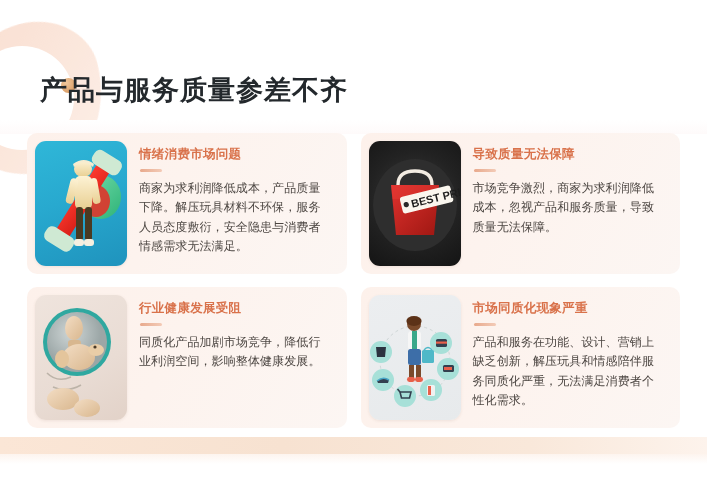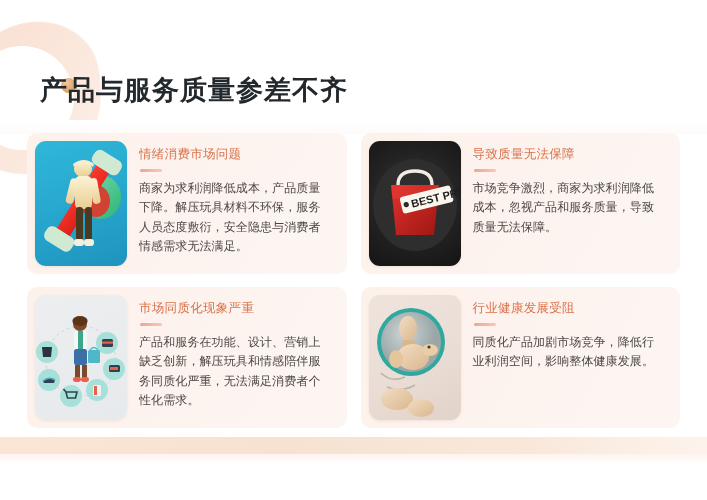--- a/index.html
+++ b/index.html
@@ -62,21 +62,21 @@
   }
   .thumb{
     flex:0 0 auto;width:92px;height:125px;margin:8px 0 0 8px;
     border-radius:11px;overflow:hidden;position:relative;
     box-shadow:0 1px 3px rgba(120,80,60,.10);
   }
   .card-body{
     flex:1 1 auto;padding:14px 14px 8px 12px;min-width:0;
   }
   .card-head{
-    font-size:12.5px;font-weight:normal;color:#d9724b;line-height:1.25;
+    font-size:12.5px;font-weight:bold;color:#d9724b;line-height:1.25;
     letter-spacing:.3px;
   }
   .rule{
     width:22px;height:3px;border-radius:2px;margin:6px 0 7px 1px;
     background:linear-gradient(90deg,#e8a98c 0%,#f3cbb7 100%);
   }
   .card-text{
     font-size:12px;line-height:1.62;color:#4c4642;letter-spacing:.1px;
     word-break:break-all;
   }
@@ -174,20 +174,60 @@
               <circle cx="37" cy="58.5" r="2.6" fill="#2a2a2a"></circle>
               <text x="42" y="63" font-family="Liberation Sans, sans-serif" font-size="11" font-weight="bold" fill="#1d1d1d">BEST PRICE</text>
             </g>
           </svg>
         </div>
       </div>
       <div class="card-body">
         <div class="card-head">导致质量无法保障</div>
         <div class="rule"></div>
         <div class="card-text">市场竞争激烈，商家为求利润降低成本，忽视产品和服务质量，导致质量无法保障。</div>
+      </div>
+    </div>
+
+    <div class="card">
+      <div class="thumb">
+        <div class="art art-4">
+          <svg viewBox="0 0 92 125" width="92" height="125" aria-hidden="true">
+            <defs>
+              <linearGradient id="g4w" x1="0" y1="0" x2="1" y2="1">
+                <stop offset="0" stop-color="#f3ddc4"></stop>
+                  <stop offset="1" stop-color="#d9b78e"></stop>
+              </linearGradient>
+              <radialGradient id="g4m" cx="40%" cy="35%">
+                <stop offset="0" stop-color="#cfd6d6"></stop>
+                  <stop offset="1" stop-color="#9ba6a6"></stop>
+              </radialGradient>
+            </defs>
+            <g stroke="#bcb3a8" stroke-width="1.6" fill="none">
+              <path d="M12 78 q10 10 24 4"></path>
+                <path d="M18 92 q14 6 28 -2"></path>
+            </g>
+            <ellipse cx="28" cy="104" rx="16" ry="11" fill="url(#g4w)"></ellipse>
+            <ellipse cx="52" cy="113" rx="13" ry="9" fill="url(#g4w)"></ellipse>
+            <circle cx="42" cy="47" r="34" fill="#2fa8a0"></circle>
+            <circle cx="42" cy="47" r="30" fill="url(#g4m)"></circle>
+            <g>
+              <ellipse cx="39" cy="33" rx="9" ry="12" fill="url(#g4w)"></ellipse>
+              <rect x="33" y="45" width="13" height="8" rx="3" fill="#d8b78f"></rect>
+              <ellipse cx="44" cy="62" rx="16" ry="13" fill="url(#g4w)"></ellipse>
+              <ellipse cx="61" cy="55" rx="8" ry="6" fill="#e9cda7"></ellipse>
+              <circle cx="60" cy="52" r="1.6" fill="#4a3a27"></circle>
+              <ellipse cx="27" cy="64" rx="7" ry="9" fill="#e4c59c"></ellipse>
+            </g>
+          </svg>
+        </div>
+      </div>
+      <div class="card-body">
+        <div class="card-head">行业健康发展受阻</div>
+        <div class="rule"></div>
+        <div class="card-text">同质化产品加剧市场竞争，降低行业利润空间，影响整体健康发展。</div>
       </div>
     </div>
 
     <div class="card">
       <div class="thumb">
         <div class="art art-3">
           <svg viewBox="0 0 92 125" width="92" height="125" aria-hidden="true">
             <circle cx="46" cy="66" r="35" fill="none" stroke="#cfd6d6" stroke-width="1" stroke-dasharray="3 3"></circle>
             <g fill="#a7e0d8">
               <circle cx="72" cy="48" r="11"></circle>
@@ -226,54 +266,14 @@
           </svg>
         </div>
       </div>
       <div class="card-body">
         <div class="card-head">市场同质化现象严重</div>
         <div class="rule"></div>
         <div class="card-text">产品和服务在功能、设计、营销上缺乏创新，解压玩具和情感陪伴服务同质化严重，无法满足消费者个性化需求。</div>
       </div>
     </div>
 
-    <div class="card">
-      <div class="thumb">
-        <div class="art art-4">
-          <svg viewBox="0 0 92 125" width="92" height="125" aria-hidden="true">
-            <defs>
-              <linearGradient id="g4w" x1="0" y1="0" x2="1" y2="1">
-                <stop offset="0" stop-color="#f3ddc4"></stop>
-                  <stop offset="1" stop-color="#d9b78e"></stop>
-              </linearGradient>
-              <radialGradient id="g4m" cx="40%" cy="35%">
-                <stop offset="0" stop-color="#cfd6d6"></stop>
-                  <stop offset="1" stop-color="#9ba6a6"></stop>
-              </radialGradient>
-            </defs>
-            <g stroke="#bcb3a8" stroke-width="1.6" fill="none">
-              <path d="M12 78 q10 10 24 4"></path>
-                <path d="M18 92 q14 6 28 -2"></path>
-            </g>
-            <ellipse cx="28" cy="104" rx="16" ry="11" fill="url(#g4w)"></ellipse>
-            <ellipse cx="52" cy="113" rx="13" ry="9" fill="url(#g4w)"></ellipse>
-            <circle cx="42" cy="47" r="34" fill="#2fa8a0"></circle>
-            <circle cx="42" cy="47" r="30" fill="url(#g4m)"></circle>
-            <g>
-              <ellipse cx="39" cy="33" rx="9" ry="12" fill="url(#g4w)"></ellipse>
-              <rect x="33" y="45" width="13" height="8" rx="3" fill="#d8b78f"></rect>
-              <ellipse cx="44" cy="62" rx="16" ry="13" fill="url(#g4w)"></ellipse>
-              <ellipse cx="61" cy="55" rx="8" ry="6" fill="#e9cda7"></ellipse>
-              <circle cx="60" cy="52" r="1.6" fill="#4a3a27"></circle>
-              <ellipse cx="27" cy="64" rx="7" ry="9" fill="#e4c59c"></ellipse>
-            </g>
-          </svg>
-        </div>
-      </div>
-      <div class="card-body">
-        <div class="card-head">行业健康发展受阻</div>
-        <div class="rule"></div>
-        <div class="card-text">同质化产品加剧市场竞争，降低行业利润空间，影响整体健康发展。</div>
-      </div>
-    </div>
-
   </div>
 </div>
 
 </body></html>

